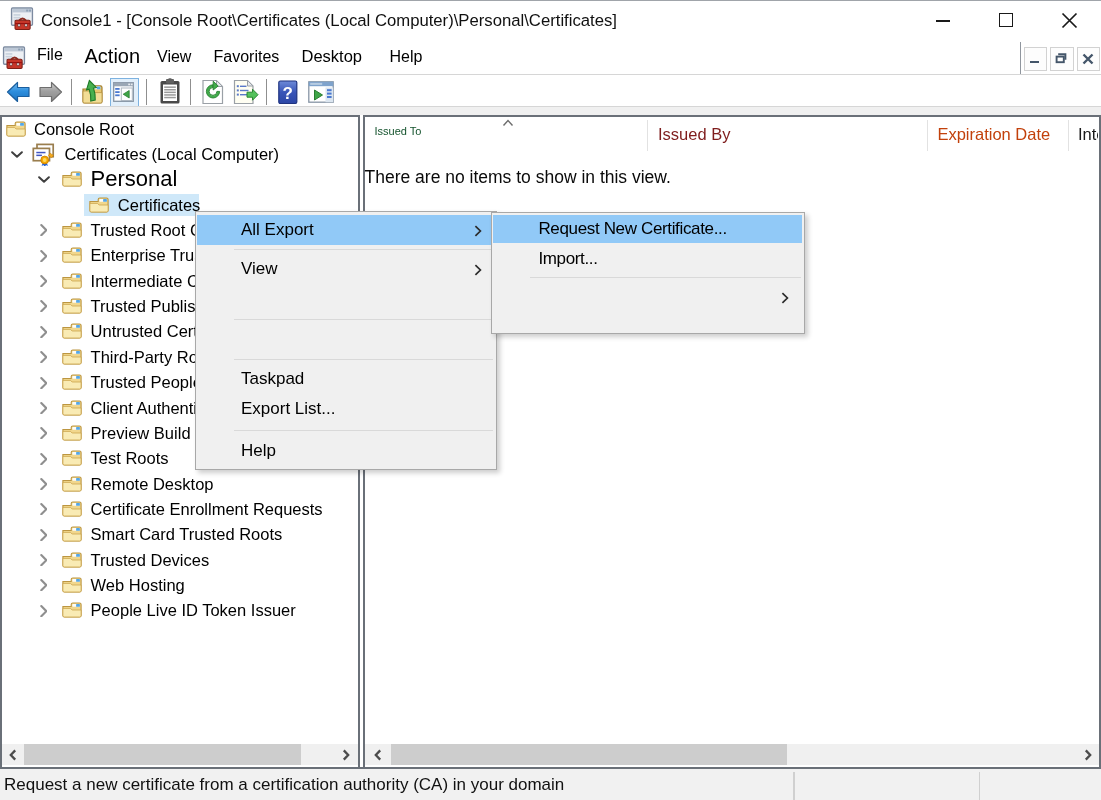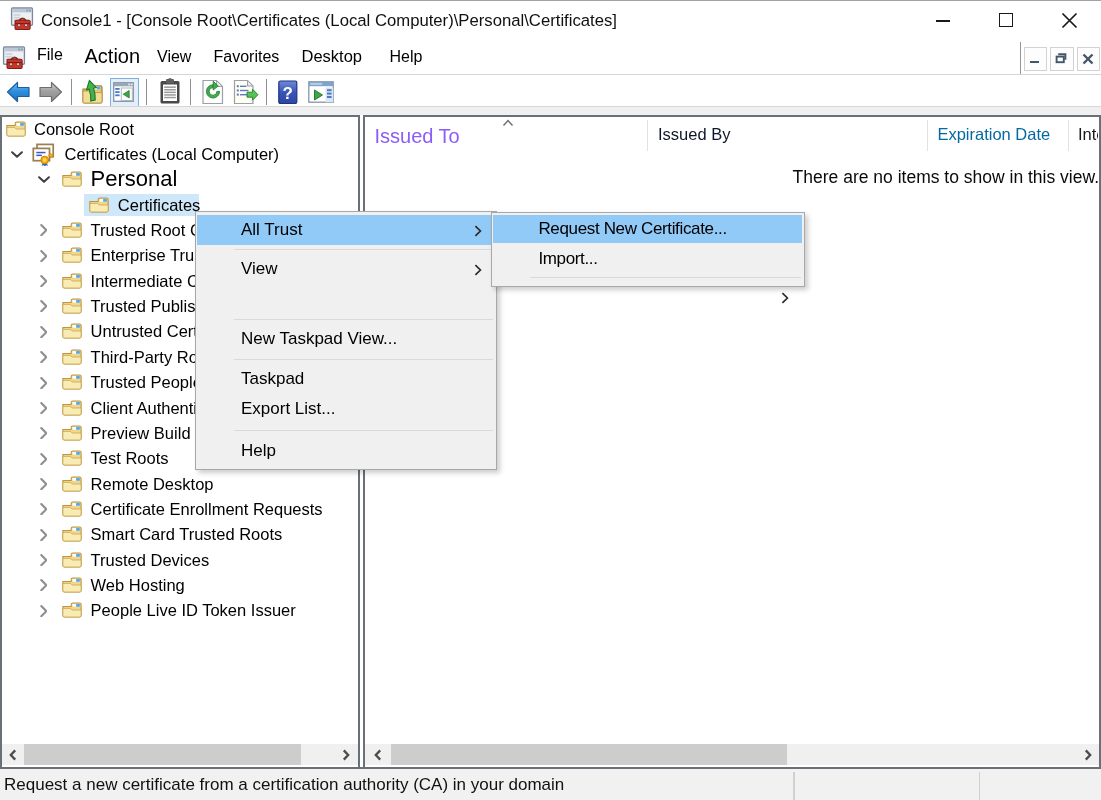--- a/index.html
+++ b/index.html
@@ -186,31 +186,31 @@
  <rect x="19" y="11.6" width="4.6" height="2" fill="#4A79D0"></rect>
  <rect x="19" y="15" width="4.6" height="2" fill="#4A79D0"></rect>
  <path d="M6.5 9 L6.5 19 L14.5 14 Z" fill="#3FA647" stroke="#2A7D31" stroke-width="1"></path>
 </svg>
 <div class="abs" style="left:0;top:106px;width:1101px;height:1px;background:#d6d6d6"></div>
 <div class="abs" style="left:0;top:107px;width:1101px;height:8px;background:#f0f0f0"></div>
 
 <div class="abs" style="left:0;top:115px;width:360px;height:653.5px;border:2px solid #6a7078;box-sizing:border-box;background:#fff"></div>
 <div class="abs" style="left:362.5px;top:115px;width:738.5px;height:653.5px;border:2px solid #6a7078;box-sizing:border-box;background:#fff"></div>
 
-<div class="txt" style="left:374.5px;top:125px;font-size:20px;color:#8b5cf6">Issued To</div>
-<div class="txt" style="left:658px;top:125px;font-size:16.5px;color:#0f172a">Issued By</div>
-<div class="txt" style="left:937.4px;top:125px;font-size:16.5px;color:#0369a1">Expiration Date</div>
+<div class="txt" style="left:374.5px;top:125px;font-size:11px;color:#14532d">Issued To</div>
+<div class="txt" style="left:658px;top:125px;font-size:16.5px;color:#7f1d1d">Issued By</div>
+<div class="txt" style="left:937.4px;top:125px;font-size:16.5px;color:#c2410c">Expiration Date</div>
 <div class="txt" style="left:1078px;top:125px;font-size:16.5px;color:#1a1a1a;width:20px;overflow:hidden">Intended Purposes</div>
 <svg class="abs" style="left:502px;top:119px" width="12" height="8" viewBox="0 0 12 8">
     <path d="M1.5 6.5 L6 1.5 L10.5 6.5" fill="none" stroke="#6d6d6d" stroke-width="1.4"></path>
   </svg>
 <div class="abs" style="left:647px;top:120px;width:1px;height:31px;background:#e2e2e2"></div>
 <div class="abs" style="left:927px;top:120px;width:1px;height:31px;background:#e2e2e2"></div>
 <div class="abs" style="left:1068px;top:120px;width:1px;height:31px;background:#e2e2e2"></div>
-<div class="txt" style="left:364.5px;top:167px;width:734.5px;text-align:right;font-size:17.5px;color:#0a0a0a">There are no items to show in this view.</div>
+<div class="txt" style="left:364.5px;top:167px;width:734.5px;text-align:left;font-size:17.5px;color:#0a0a0a">There are no items to show in this view.</div>
 
 <div class="abs" style="left:2px;top:117px;width:356px;height:624px;overflow:hidden">
 <div style="position:relative;left:-2px;top:-117px">
 
 <div class="abs" style="left:84px;top:193.5px;width:114.5px;height:22.5px;background:#cfe8f9"></div>
 
 <svg class="abs" style="left:6px;top:120.6px" width="20" height="16" viewBox="0 0 20 16">
         <use href="#folder"></use>
       </svg>
 <div class="txt" style="left:34px;top:117.6px;font-size:16.5px;line-height:22px">Console Root</div>
@@ -372,39 +372,38 @@
   </svg>
 
 <div class="abs" style="left:0;top:768.5px;width:1101px;height:31.5px;background:#f1f1f1"></div>
 <div class="abs" style="left:358px;top:766.5px;width:8px;height:2px;background:#6a7078"></div>
 <div class="txt" style="left:4px;top:768.5px;height:31.5px;line-height:31.5px;font-size:17px;color:#111">Request a new certificate from a certification authority (CA) in your domain</div>
 <div class="abs" style="left:793.4px;top:772px;width:1.2px;height:28px;background:#d0d0d0"></div>
 <div class="abs" style="left:978.5px;top:772px;width:1.2px;height:28px;background:#d0d0d0"></div>
 
 <div class="abs" style="left:195px;top:211px;width:302px;height:259px;background:#f0f0f0;border:1px solid #a8a8a8;box-sizing:border-box;box-shadow:3px 3px 5px rgba(0,0,0,0.2);z-index:10">
  <div class="abs" style="left:1px;top:3.2px;width:296px;height:30px;background:#91c9f7"></div>
- <div class="txt" style="left:45px;top:3.2px;height:30px;line-height:30px;font-size:17px">All Trust</div>
+ <div class="txt" style="left:45px;top:3.2px;height:30px;line-height:30px;font-size:17px">All Export</div>
  <svg class="abs" style="left:277.5px;top:12.7px" width="8" height="12" viewBox="0 0 8 12">
       <path d="M1.4 1.2 L6.4 6 L1.4 10.8" fill="none" stroke="#2b2b2b" stroke-width="1.7"></path>
     </svg>
  <div class="abs" style="left:37.5px;top:37px;width:259px;height:1px;background:#d9d9d9"></div>
  <div class="txt" style="left:45px;top:42px;height:30px;line-height:30px;font-size:17px">View</div>
  <svg class="abs" style="left:277.5px;top:51.7px" width="8" height="12" viewBox="0 0 8 12">
       <path d="M1.4 1.2 L6.4 6 L1.4 10.8" fill="none" stroke="#2b2b2b" stroke-width="1.7"></path>
     </svg>
  <div class="abs" style="left:37.5px;top:106.5px;width:259px;height:1px;background:#d9d9d9"></div>
- <div class="txt" style="left:45px;top:112px;height:30px;line-height:30px;font-size:17px">New Taskpad View...</div>
  <div class="abs" style="left:37.5px;top:146.5px;width:259px;height:1px;background:#d9d9d9"></div>
  <div class="txt" style="left:45px;top:152px;height:30px;line-height:30px;font-size:17px">Taskpad</div>
  <div class="txt" style="left:45px;top:182px;height:30px;line-height:30px;font-size:17px">Export List...</div>
  <div class="abs" style="left:37.5px;top:218px;width:259px;height:1px;background:#d9d9d9"></div>
  <div class="txt" style="left:45px;top:224px;height:30px;line-height:30px;font-size:17px">Help</div>
 </div>
 
-<div class="abs" style="left:491.4px;top:212.4px;width:313.6px;height:75px;background:#f0f0f0;border:1px solid #a8a8a8;box-sizing:border-box;box-shadow:3px 3px 5px rgba(0,0,0,0.2);z-index:11">
+<div class="abs" style="left:491.4px;top:212.4px;width:313.6px;height:122px;background:#f0f0f0;border:1px solid #a8a8a8;box-sizing:border-box;box-shadow:3px 3px 5px rgba(0,0,0,0.2);z-index:11">
  <div class="abs" style="left:1px;top:1.6px;width:308.6px;height:28.5px;background:#91c9f7"></div>
  <div class="txt" style="left:46px;top:1.6px;height:28.5px;line-height:28.5px;font-size:17px;letter-spacing:-0.35px">Request New Certificate...</div>
  <div class="txt" style="left:46px;top:30.6px;height:30px;line-height:30px;font-size:17px;letter-spacing:-0.35px">Import...</div>
  <div class="abs" style="left:37.5px;top:63.8px;width:271px;height:1px;background:#d9d9d9"></div>
  <svg class="abs" style="left:288.6px;top:79.1px" width="8" height="12" viewBox="0 0 8 12">
       <path d="M1.4 1.2 L6.4 6 L1.4 10.8" fill="none" stroke="#2b2b2b" stroke-width="1.7"></path>
     </svg>
 </div>
 
 </body></html>

